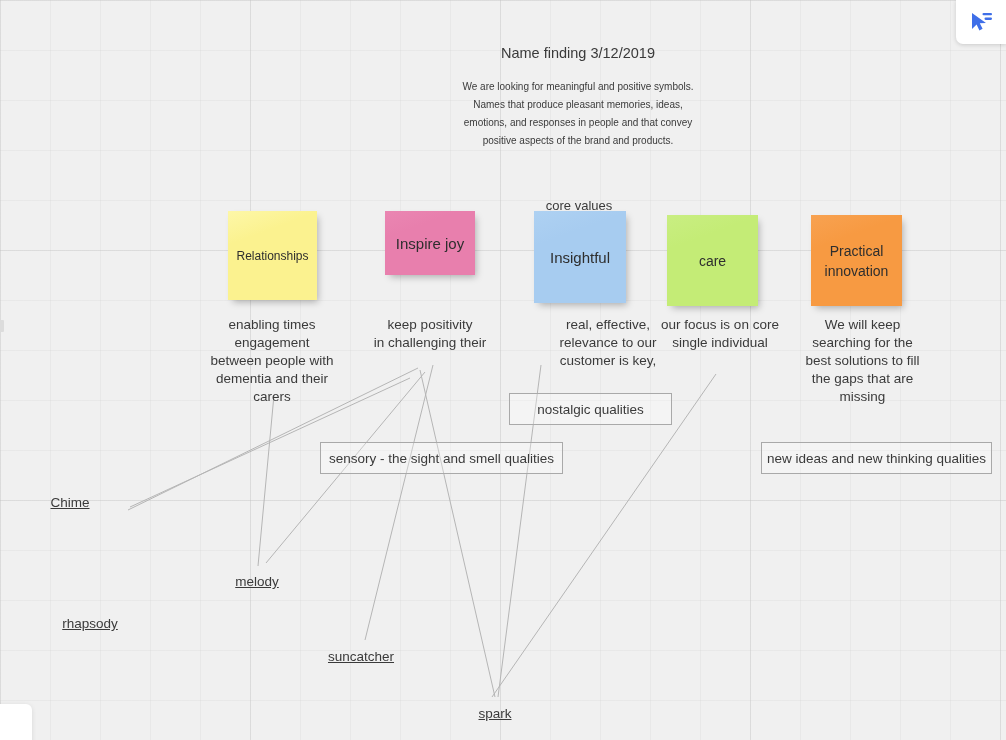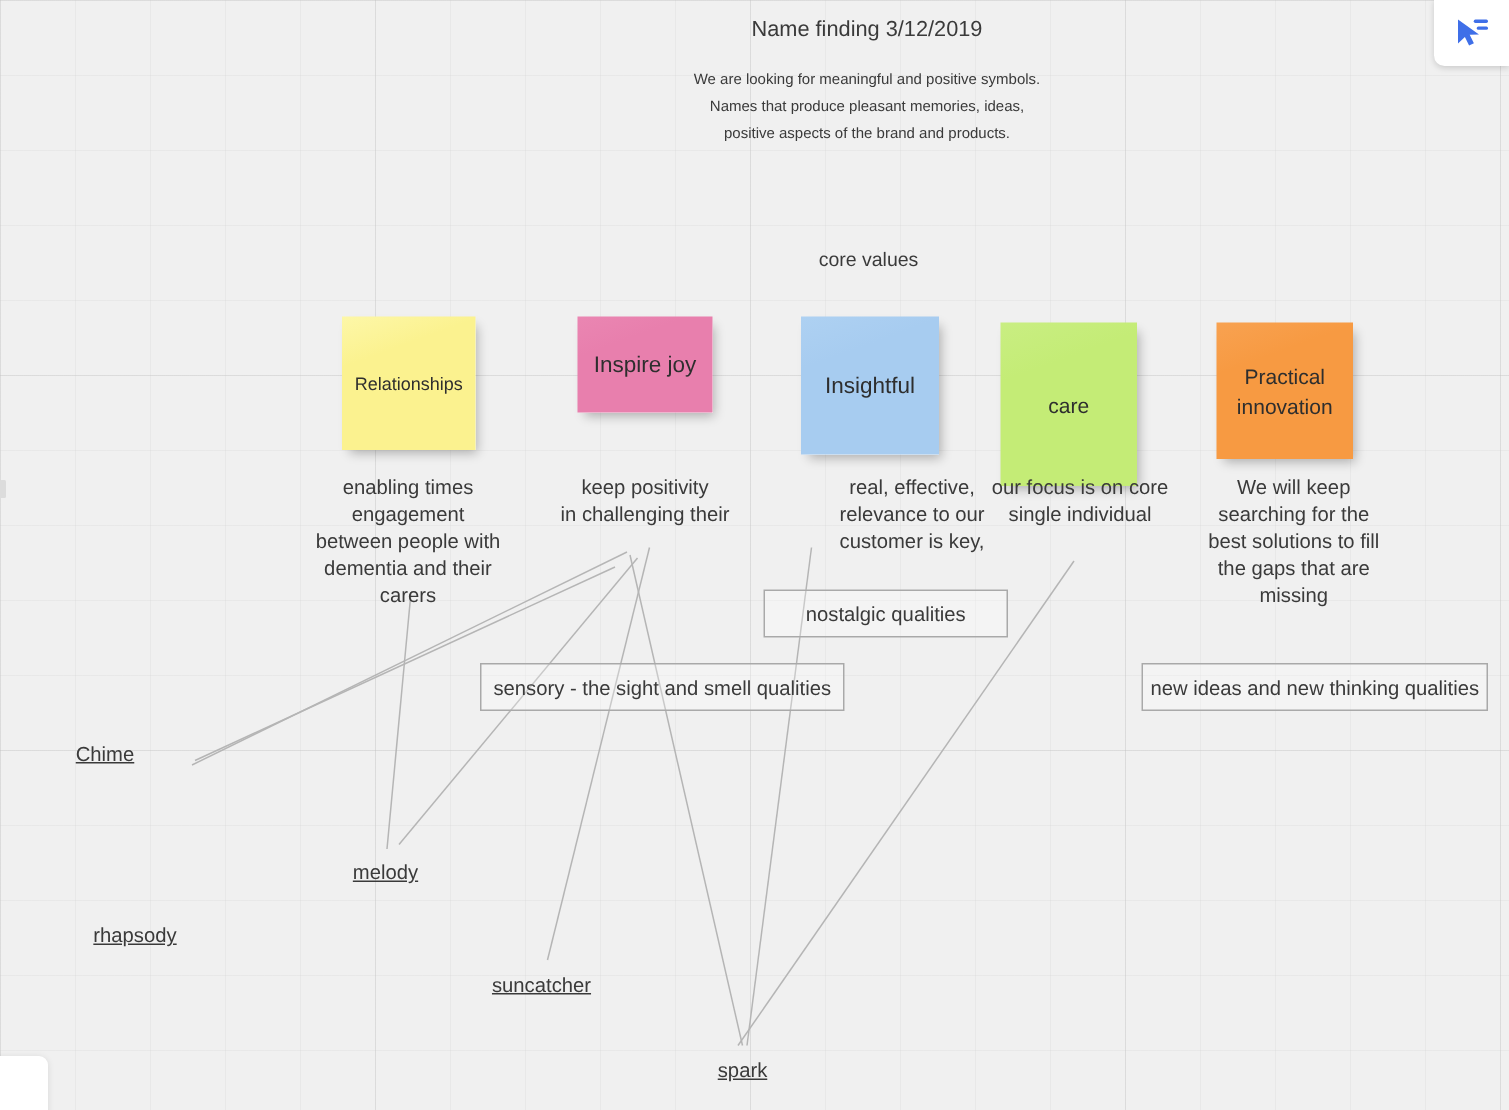--- a/index.html
+++ b/index.html
@@ -38,20 +38,21 @@
     left: 0; top: 0;
     width: 1006px;
     height: 740px;
     pointer-events: none;
   }
 
   
   .node {
     position: absolute;
     box-sizing: border-box;
+    margin-top: 33px;
   }
 
   
   .board-title {
     font-size: 14.5px;
     color: #3a3a3a;
     text-align: center;
     white-space: nowrap;
   }
   .board-intro {
@@ -167,20 +168,21 @@
       <line x1="495" y1="697" x2="420" y2="370" stroke="#b5b5b5" stroke-width="1"></line>
       <line x1="498" y1="697" x2="541" y2="365" stroke="#b5b5b5" stroke-width="1"></line>
       <line x1="492" y1="697" x2="716" y2="374" stroke="#b5b5b5" stroke-width="1"></line>
     </svg>
 
   <div class="node board-title" style="left:403px; top:12px; width:350px;">Name finding 3/12/2019</div>
 
   <div class="node board-intro" id="board-intro" style="left:393px; top:45px; width:370px;">
       <div>We are looking for meaningful and positive symbols.</div>
       <div>Names that produce pleasant memories, ideas,</div>
+      <div>emotions, and responses in people and that convey</div>
       <div>positive aspects of the brand and products.</div>
     </div>
 
   <div class="node section-label" style="left:504px; top:165px; width:150px;">core values</div>
 
   <div id="sticky-layer">
       <div class="sticky" style="left: 228px; top: 211px; width: 89px; height: 89px; background: linear-gradient(160deg, rgb(253, 247, 168) 0%, rgb(251, 242, 143) 28%, rgb(251, 242, 143) 100%);">
         <span class="sticky-text" style="font-size: 12px; line-height: 18px;">Relationships</span>
       </div>
       <div class="note-caption" style="left: 192px; top: 316px; width: 160px;">
@@ -198,21 +200,21 @@
         <div>in challenging their</div>
       </div>
       <div class="sticky" style="left: 534px; top: 211px; width: 92px; height: 92px; background: linear-gradient(160deg, rgb(174, 209, 242) 0%, rgb(167, 204, 240) 28%, rgb(167, 204, 240) 100%);">
         <span class="sticky-text" style="font-size: 15px; line-height: 21px;">Insightful</span>
       </div>
       <div class="note-caption" style="left: 500px; top: 316px; width: 160px; padding-left: 28px;">
         <div>real, effective,</div>
         <div>relevance to our</div>
         <div>customer is key,</div>
       </div>
-      <div class="sticky" style="left: 667px; top: 215px; width: 91px; height: 109px; background: linear-gradient(160deg, rgb(201, 238, 130) 0%, rgb(196, 236, 118) 28%, rgb(196, 236, 118) 100%);">
+      <div class="sticky" style="left: 667px; top: 215px; width: 91px; height: 91px; background: linear-gradient(160deg, rgb(201, 238, 130) 0%, rgb(196, 236, 118) 28%, rgb(196, 236, 118) 100%);">
         <span class="sticky-text" style="font-size: 14px; line-height: 20px;">care</span>
       </div>
       <div class="note-caption" style="left: 639px; top: 316px; width: 162px;">
         <div>our focus is on core</div>
         <div>single individual</div>
       </div>
       <div class="sticky" style="left: 811px; top: 215px; width: 91px; height: 91px; background: linear-gradient(160deg, rgb(248, 162, 81) 0%, rgb(247, 154, 66) 28%, rgb(247, 154, 66) 100%);">
         <span class="sticky-text" style="font-size: 14px; line-height: 20px;">Practical innovation</span>
       </div>
       <div class="note-caption" style="left: 782px; top: 316px; width: 161px;">

